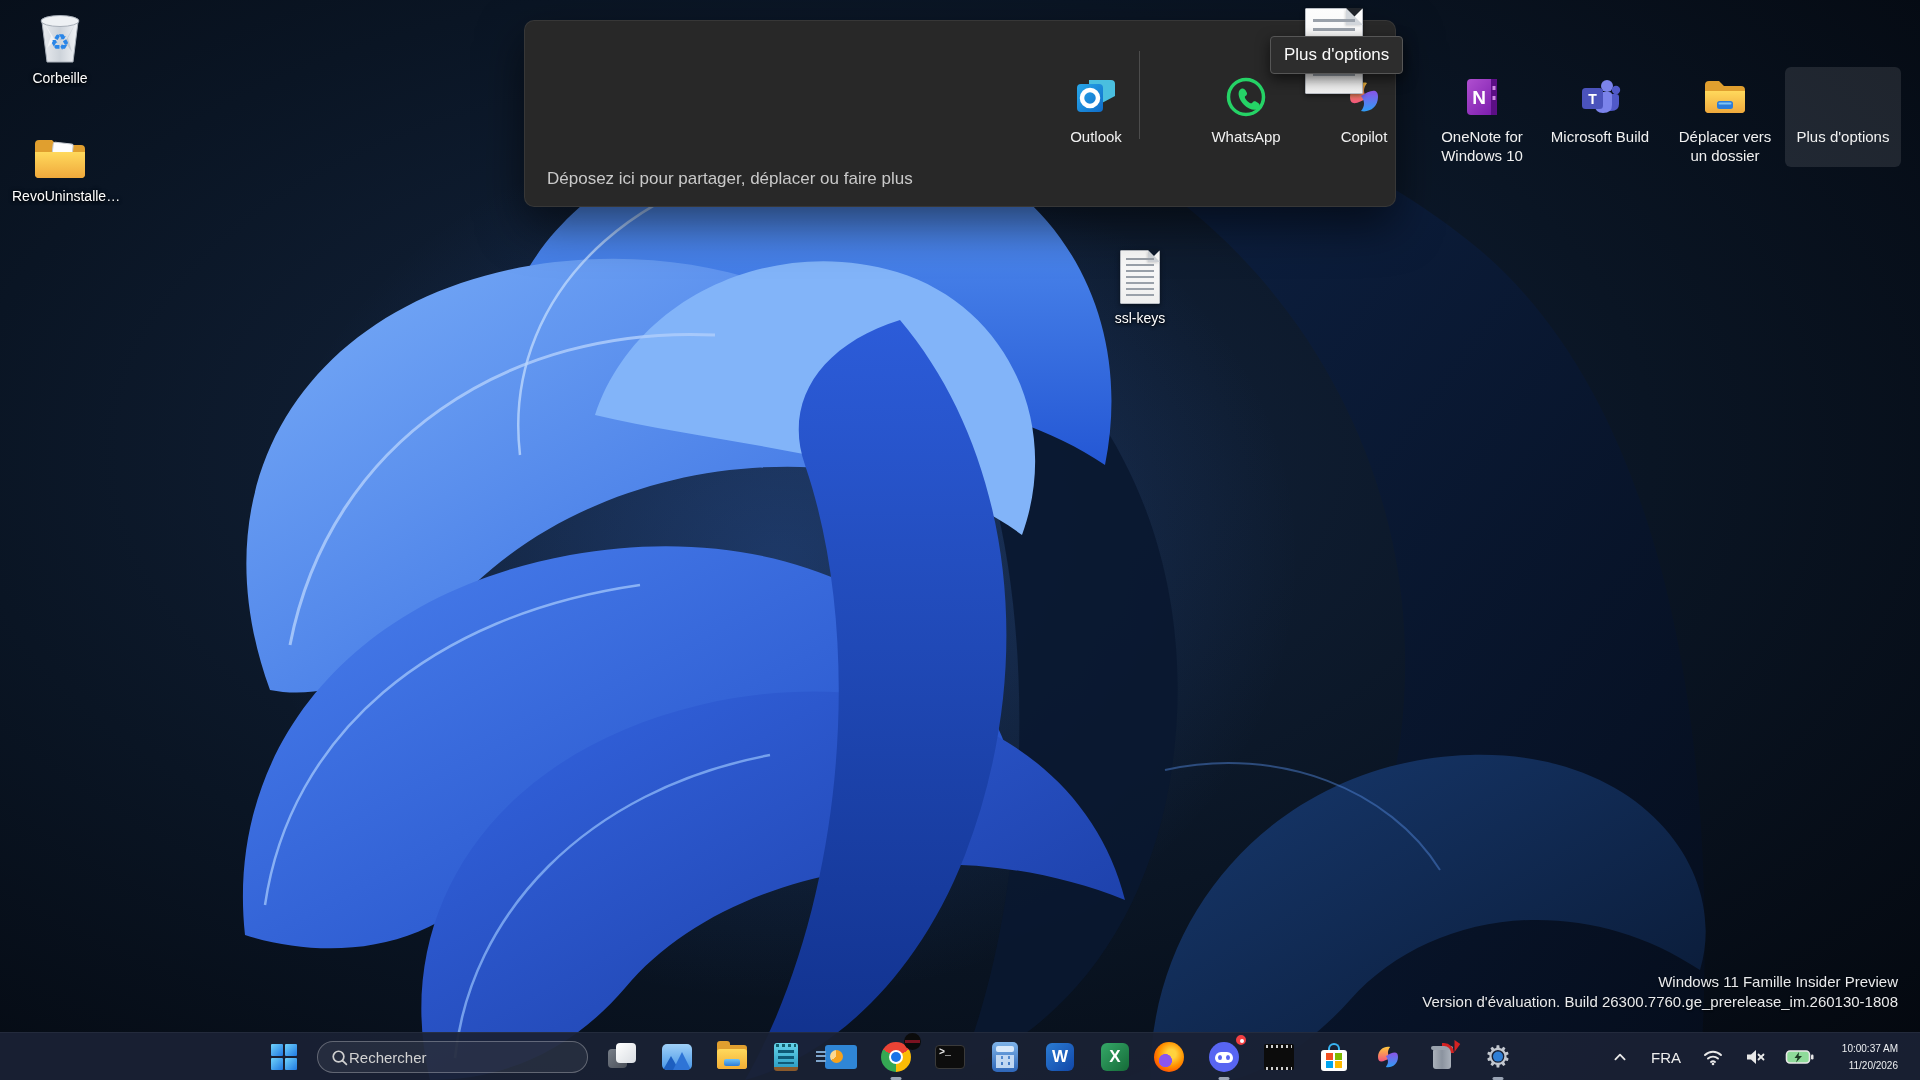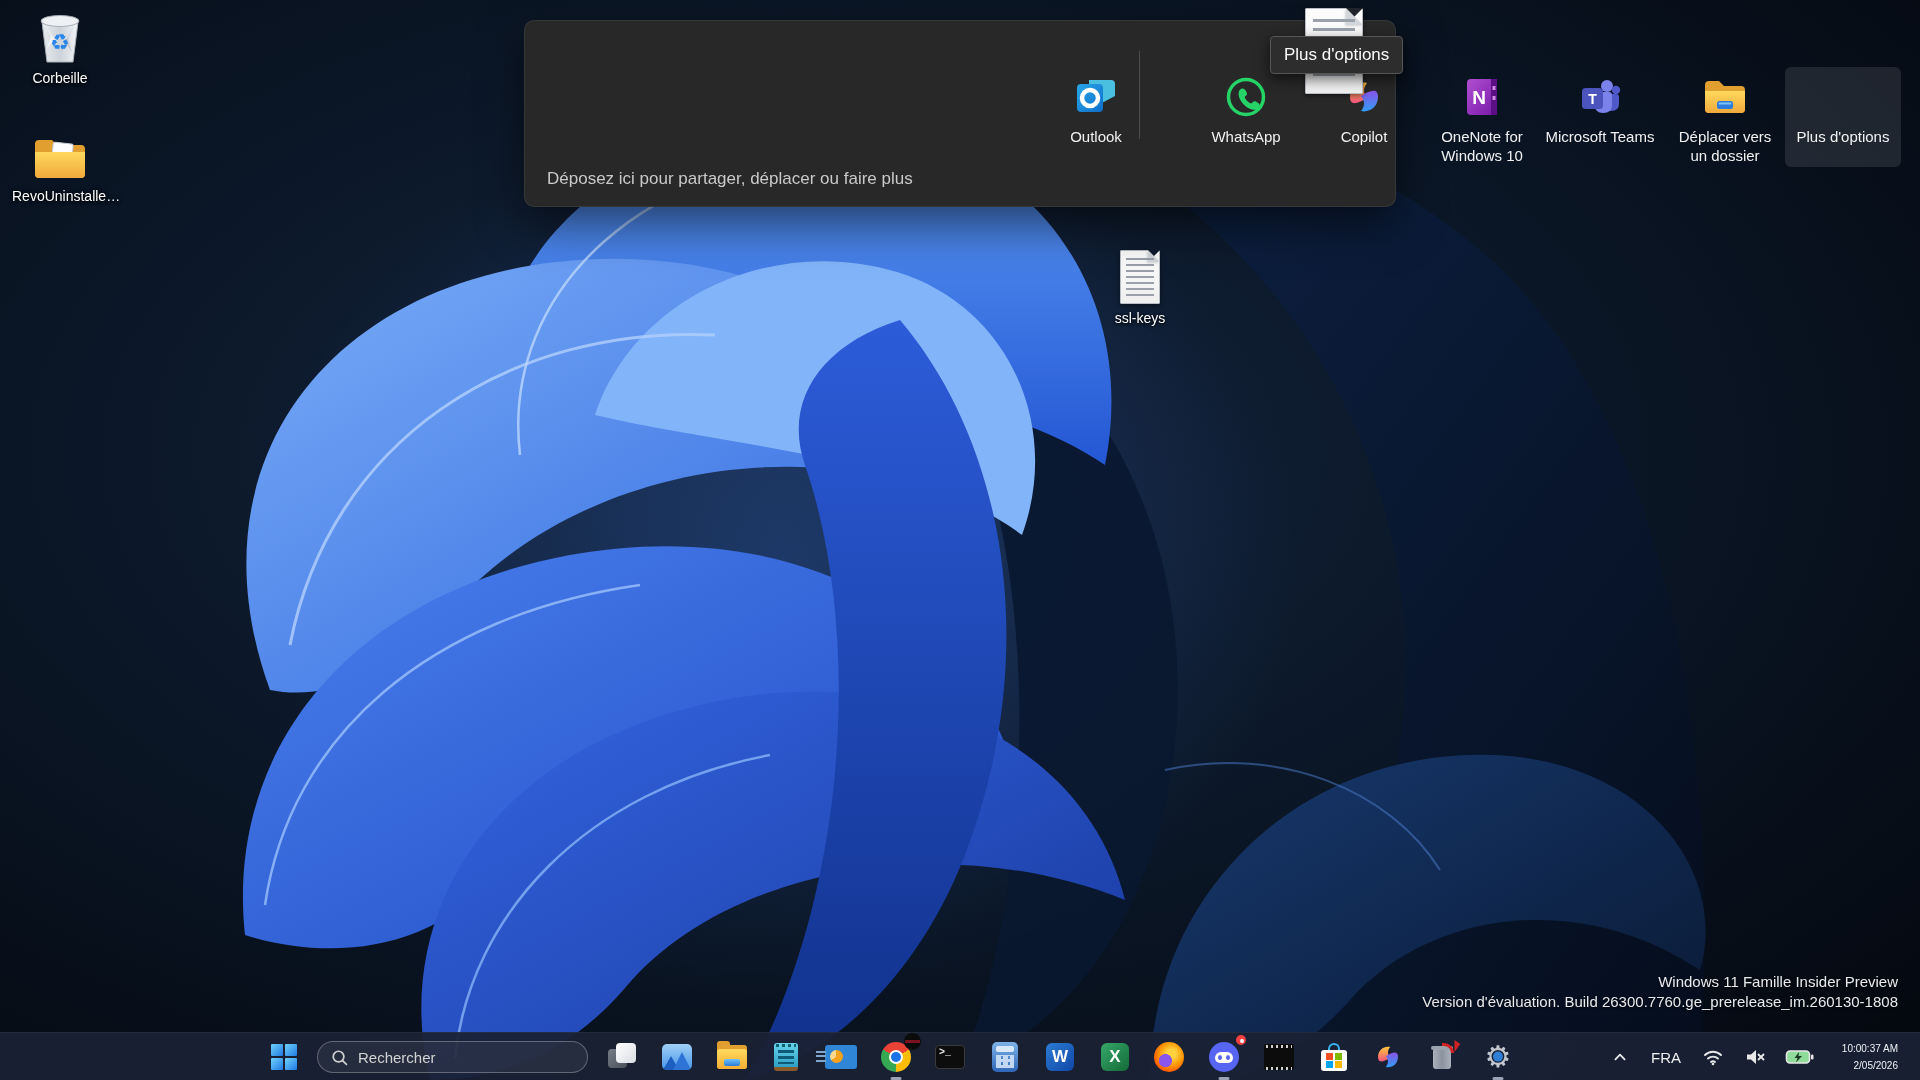--- a/index.html
+++ b/index.html
@@ -74,21 +74,21 @@
     display:flex; align-items:center; justify-content:center; cursor:pointer; }
   .win-logo { display:grid; grid-template-columns:12px 12px; grid-template-rows:12px 12px;
     gap:2px; }
   .win-logo span { background:linear-gradient(135deg,#6fd2fb,#2079e2); border-radius:1px; }
 
   .search-box { position:absolute; left:317px; top:8px; width:271px; height:32px;
     border-radius:16px; background:rgba(255,255,255,.06);
     border:1px solid rgba(255,255,255,.28); display:flex; align-items:center;
     padding:0 12px; cursor:text; }
   .search-box input { background:transparent; border:none; outline:none; color:#e6e6e6;
-    font-size:15px; margin-left:9px; width:200px; font-family:"Liberation Sans",sans-serif; }
+    font-size:15px; width:200px; font-family:"Liberation Sans",sans-serif; }
   .search-box input::placeholder { color:#d2d2d2; opacity:1; }
 
   .tb-app { position:absolute; top:4px; width:40px; height:40px; border-radius:5px;
     display:flex; align-items:center; justify-content:center; cursor:pointer; }
   .tb-app.running::after { content:""; position:absolute; bottom:-3px; left:50%;
     transform:translateX(-50%); width:11px; height:3px; border-radius:2px;
     background:#9aa4b5; }
 
   
   .i-taskview { position:relative; width:28px; height:28px; }
@@ -427,21 +427,21 @@
       <div class="sp-art">
         <svg width="42" height="42" viewBox="0 0 42 42">
           <circle cx="28" cy="10" r="6" fill="#7b83eb"></circle>
           <circle cx="37" cy="14" r="4.2" fill="#5059c9"></circle>
           <path d="M23 18 h14 q3 0 3 3 v7 q0 7 -8 7 q-6 0 -7 -6 z" fill="#5059c9"></path>
           <path d="M20 16 h10 q3 0 3 3 v10 q0 8 -9 8 q-8 0 -8 -8 v-9 z" fill="#7b83eb"></path>
           <rect x="3" y="12" width="21" height="21" rx="3.5" fill="#4b53bc"></rect>
           <text x="13.5" y="28" text-anchor="middle" font-size="14" font-weight="bold" fill="#fff" font-family="Liberation Sans, sans-serif">T</text>
         </svg>
       </div>
-      <div class="sp-label">Microsoft Teams</div>
+      <div class="sp-label">Microsoft Build</div>
     </div>
 
     <div class="sp-divider"></div>
 
     <div class="sp-item" style="left:1142px;">
       <div class="sp-art">
         <svg width="44" height="40" viewBox="0 0 44 40">
           <defs>
               <linearGradient id="fG2" x1="0" y1="0" x2="0" y2="1">
             <stop offset="0%" stop-color="#ffd95c"></stop>
@@ -634,17 +634,17 @@
         <svg width="30" height="22" viewBox="0 0 30 22">
           <rect x="1.5" y="5" width="23" height="12" rx="3.5" fill="#8fdb9a" stroke="#e8e8e8" stroke-width="1.6"></rect>
           <rect x="26" y="8.5" width="2.5" height="5" rx="1.2" fill="#e8e8e8"></rect>
           <path d="M14 6 L9.5 12 H12.5 L11 16.5 L17 10 H13.6 Z" fill="#1d3a24"></path>
         </svg>
       </div>
     </div>
 
     <div class="clock">
       <div>10:00:37 AM</div>
-      <div>2/05/2026</div>
+      <div>11/20/2026</div>
     </div>
   </div>
 
 </div>
 
 </body></html>

